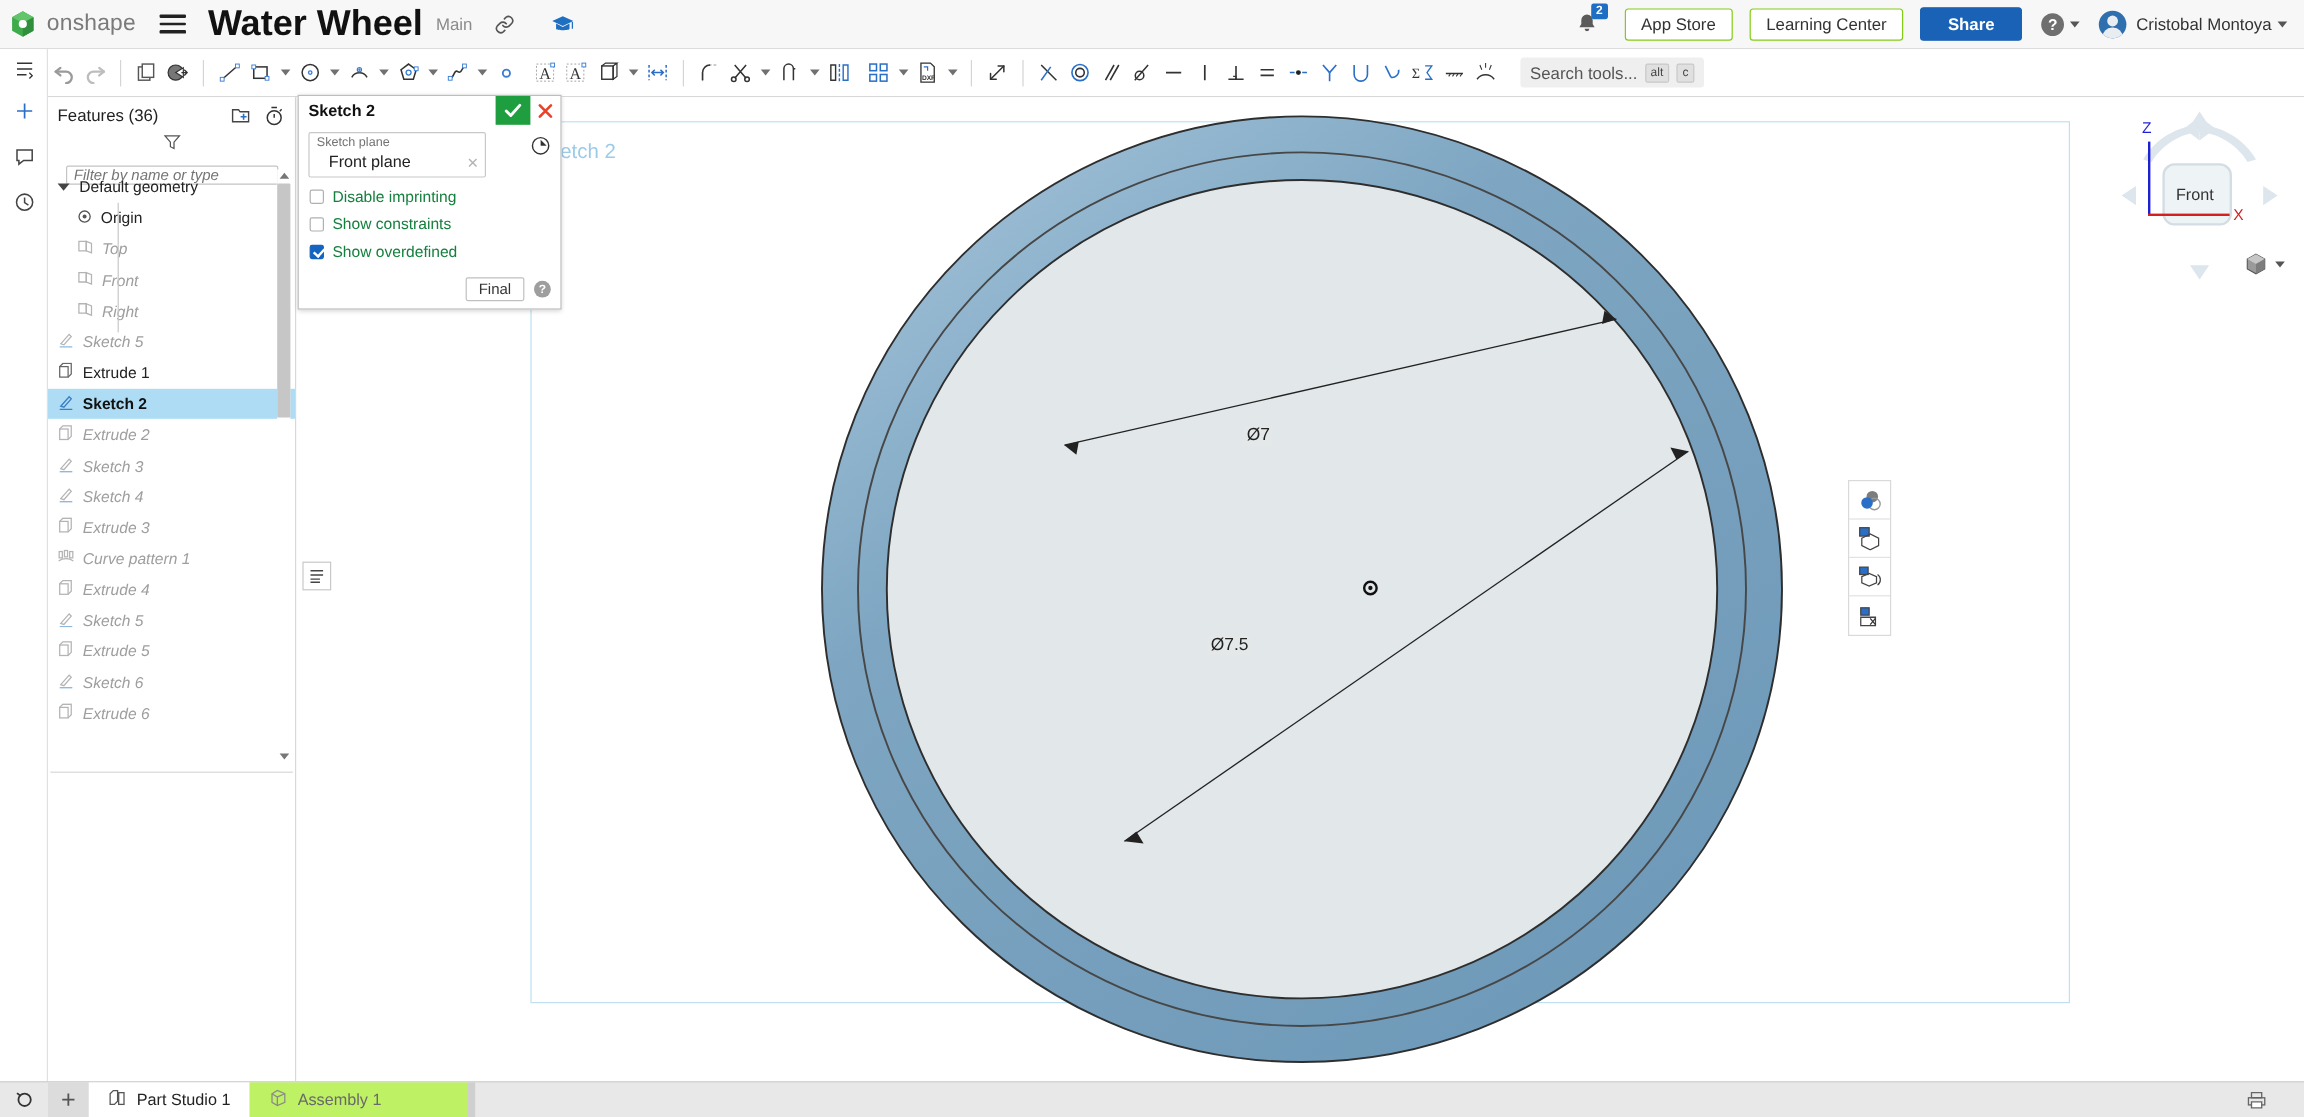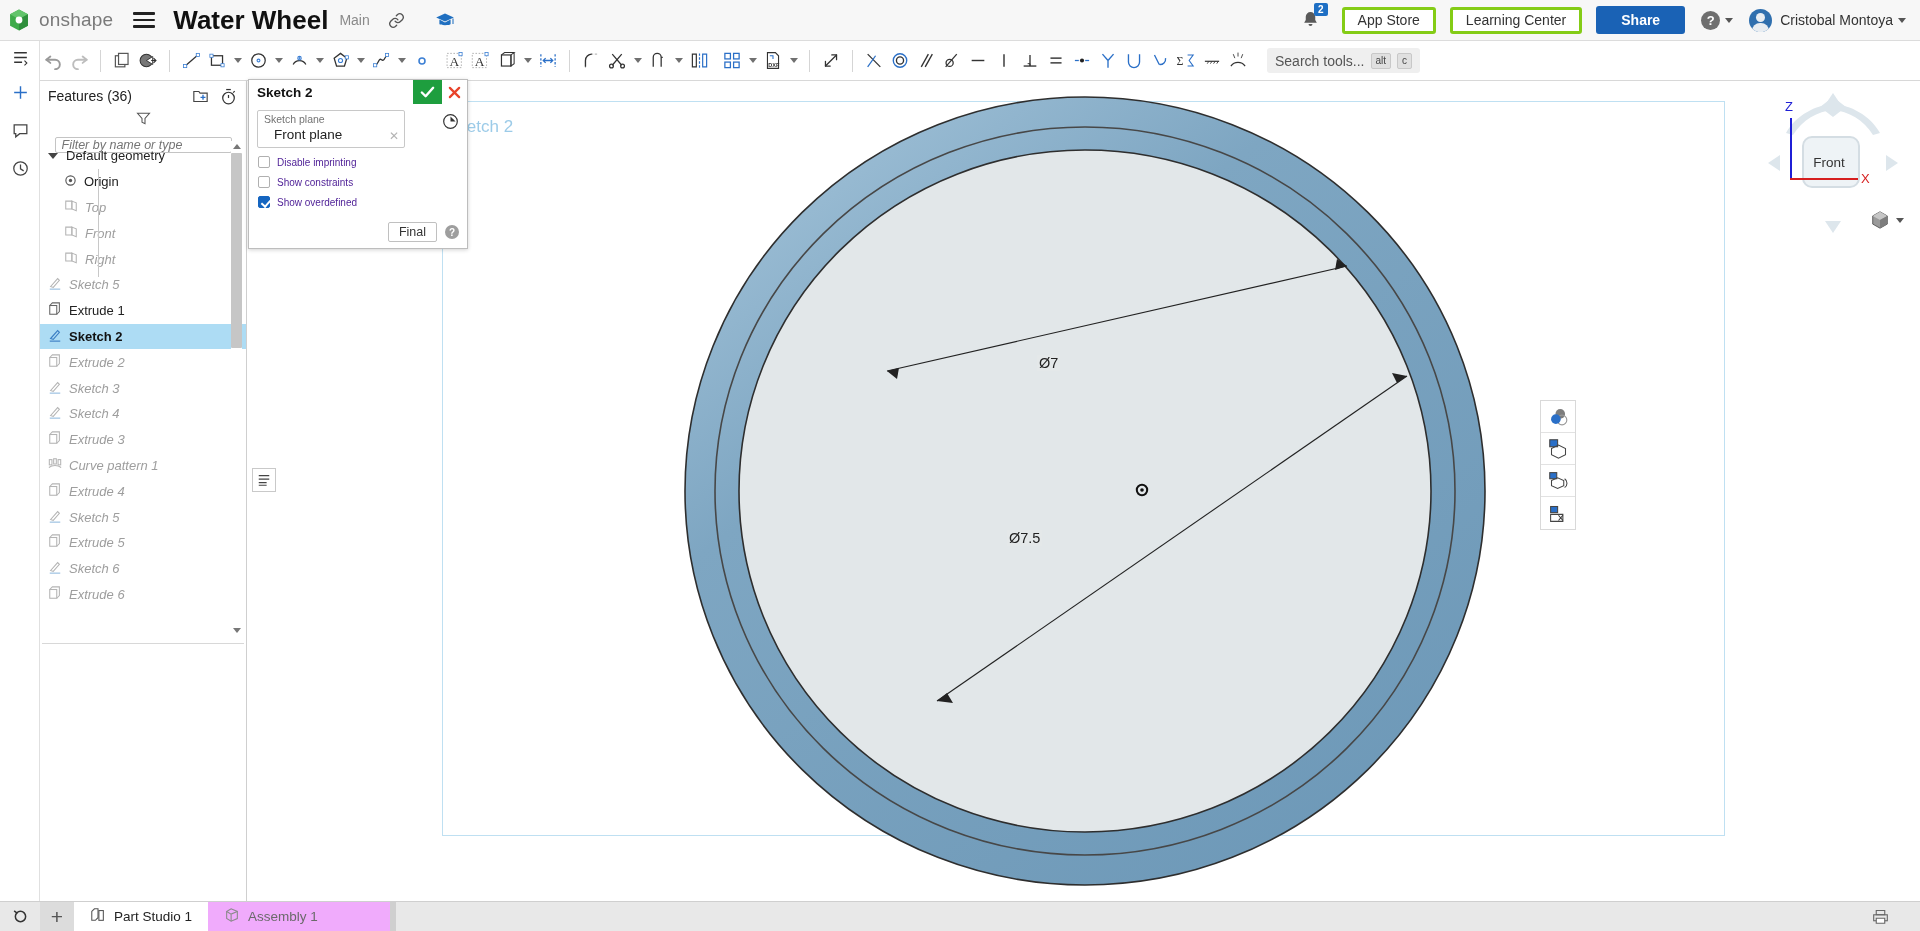--- a/index.html
+++ b/index.html
@@ -17,34 +17,34 @@
     background: #f7f7f7; border-bottom: 1px solid #dcdcdc;
     display: flex; align-items: center;
   }
   .onshape-logo { margin-left: 6px; width: 26px; height: 26px; display:block; }
   .onshape-word {
     font-size: 19px; color: #7a7a7a; margin-left: 7px; letter-spacing: .2px;
   }
   .hamburger { margin-left: 20px; width: 22px; display: flex; flex-direction: column; gap: 4px; cursor: pointer;}
   .hamburger i { display: block; height: 2.6px; background: #222; border-radius: 1px; }
   .doc-title {
-    margin-left: 18px; font-size: 26px; font-weight: bold; color: #111; white-space: nowrap;
+    margin-left: 18px; font-size: 30px; font-weight: bold; color: #111; white-space: nowrap;
   }
   .doc-branch { margin-left: 11px; font-size: 14px; color: #8a8a8a; }
   .hdr-icon { margin-left: 18px; display: flex; align-items: center; cursor: pointer; }
   .hdr-spacer { flex: 1; }
   .bell-wrap { position: relative; margin-right: 8px; display:flex; align-items:center; cursor:pointer;}
   .bell-badge {
     position: absolute; top: -7px; right: -8px;
     background: #1e6fc4; color: #fff; font-size: 10px; font-weight: bold;
     border-radius: 2px; padding: 1px 4px; line-height: 11px;
   }
   .hdr-btn {
     height: 27px; padding: 0 13px; margin-left: 14px;
-    background: #fff; border: 3px solid #84cc16; border-radius: 3px;
+    background: #fff; border: 1px solid #84cc16; border-radius: 3px;
     font-size: 14px; color: #333; display: flex; align-items: center; cursor: pointer;
   }
   .hdr-btn.share {
     background: #1a62b5; border-color: #1a62b5; color: #fff; font-weight: bold;
     padding: 0 22px; height: 28px;
   }
   .help-circle {
     width: 19px; height: 19px; border-radius: 50%; background: #6f6f6f; color: #fff;
     font-size: 13px; font-weight: bold; display: flex; align-items: center; justify-content: center;
     margin-left: 16px; cursor: pointer;
@@ -148,21 +148,21 @@
   .sk-clock { position:absolute; right: 8px; top: 9px; cursor:pointer;}
   .cb-row { display:flex; align-items:center; gap: 7px; margin-top: 8px; padding-left:1px; cursor:pointer;}
   .cb {
     width: 12px; height: 12px; border: 1px solid #b0b0b0; border-radius: 2px; background:#fff; flex:none;
   }
   .cb.on { background: #1565c0; border-color:#1565c0; position: relative; }
   .cb.on::after {
     content:""; position:absolute; left:3.5px; top:.5px; width:3.5px; height:7px;
     border:solid #fff; border-width: 0 2px 2px 0; transform: rotate(42deg);
   }
-  .cb-lbl { font-size: 10px; color: #4c1d95; }
+  .cb-lbl { font-size: 13px; color: #15803d; }
   .sk-footer { display:flex; align-items:center; justify-content:flex-end; gap:8px; padding: 10px 8px 6px 8px;}
   .final-btn {
     border:1px solid #c0c0c0; background:#fff; font-size:12.5px; color:#333;
     padding: 2px 10px; border-radius:2px; cursor:pointer; font-family:"Liberation Sans",sans-serif;
   }
   .help-sm {
     width:14px;height:14px;border-radius:50%;background:#9e9e9e;color:#fff;font-size:10px;font-weight:bold;
     display:flex;align-items:center;justify-content:center; cursor:pointer;
   }
 
@@ -210,21 +210,21 @@
   .bb-search { width: 40px; height: 30px; display:flex;align-items:center;justify-content:center; cursor:pointer;}
   .bb-plus {
     width: 34px; height: 30px; display:flex;align-items:center;justify-content:center;
     font-size: 21px; color: #555; background:#dcdcdc; cursor:pointer;
   }
   .bb-tab {
     height: 30px; display:flex; align-items:center; gap: 8px; padding: 0 16px;
     font-size: 13.5px; cursor: pointer; white-space:nowrap;
   }
   .bb-tab.active { background: #fff; color: #222; }
-  .bb-tab.inactive { background: #f0abfc; color: #6a6a6a; min-width: 182px; }
+  .bb-tab.inactive { background: #bef264; color: #6a6a6a; min-width: 182px; }
   .bb-right { flex:1; }
   .bb-icon { margin-right: 16px; cursor:pointer; display:flex; align-items:center;}
   .bb-grip { width: 6px; height: 30px; background:#cfcfcf; }
   .print-ico { margin-right: 30px; }
 </style>
 </head>
 <body>
 
 <div id="app">
 

